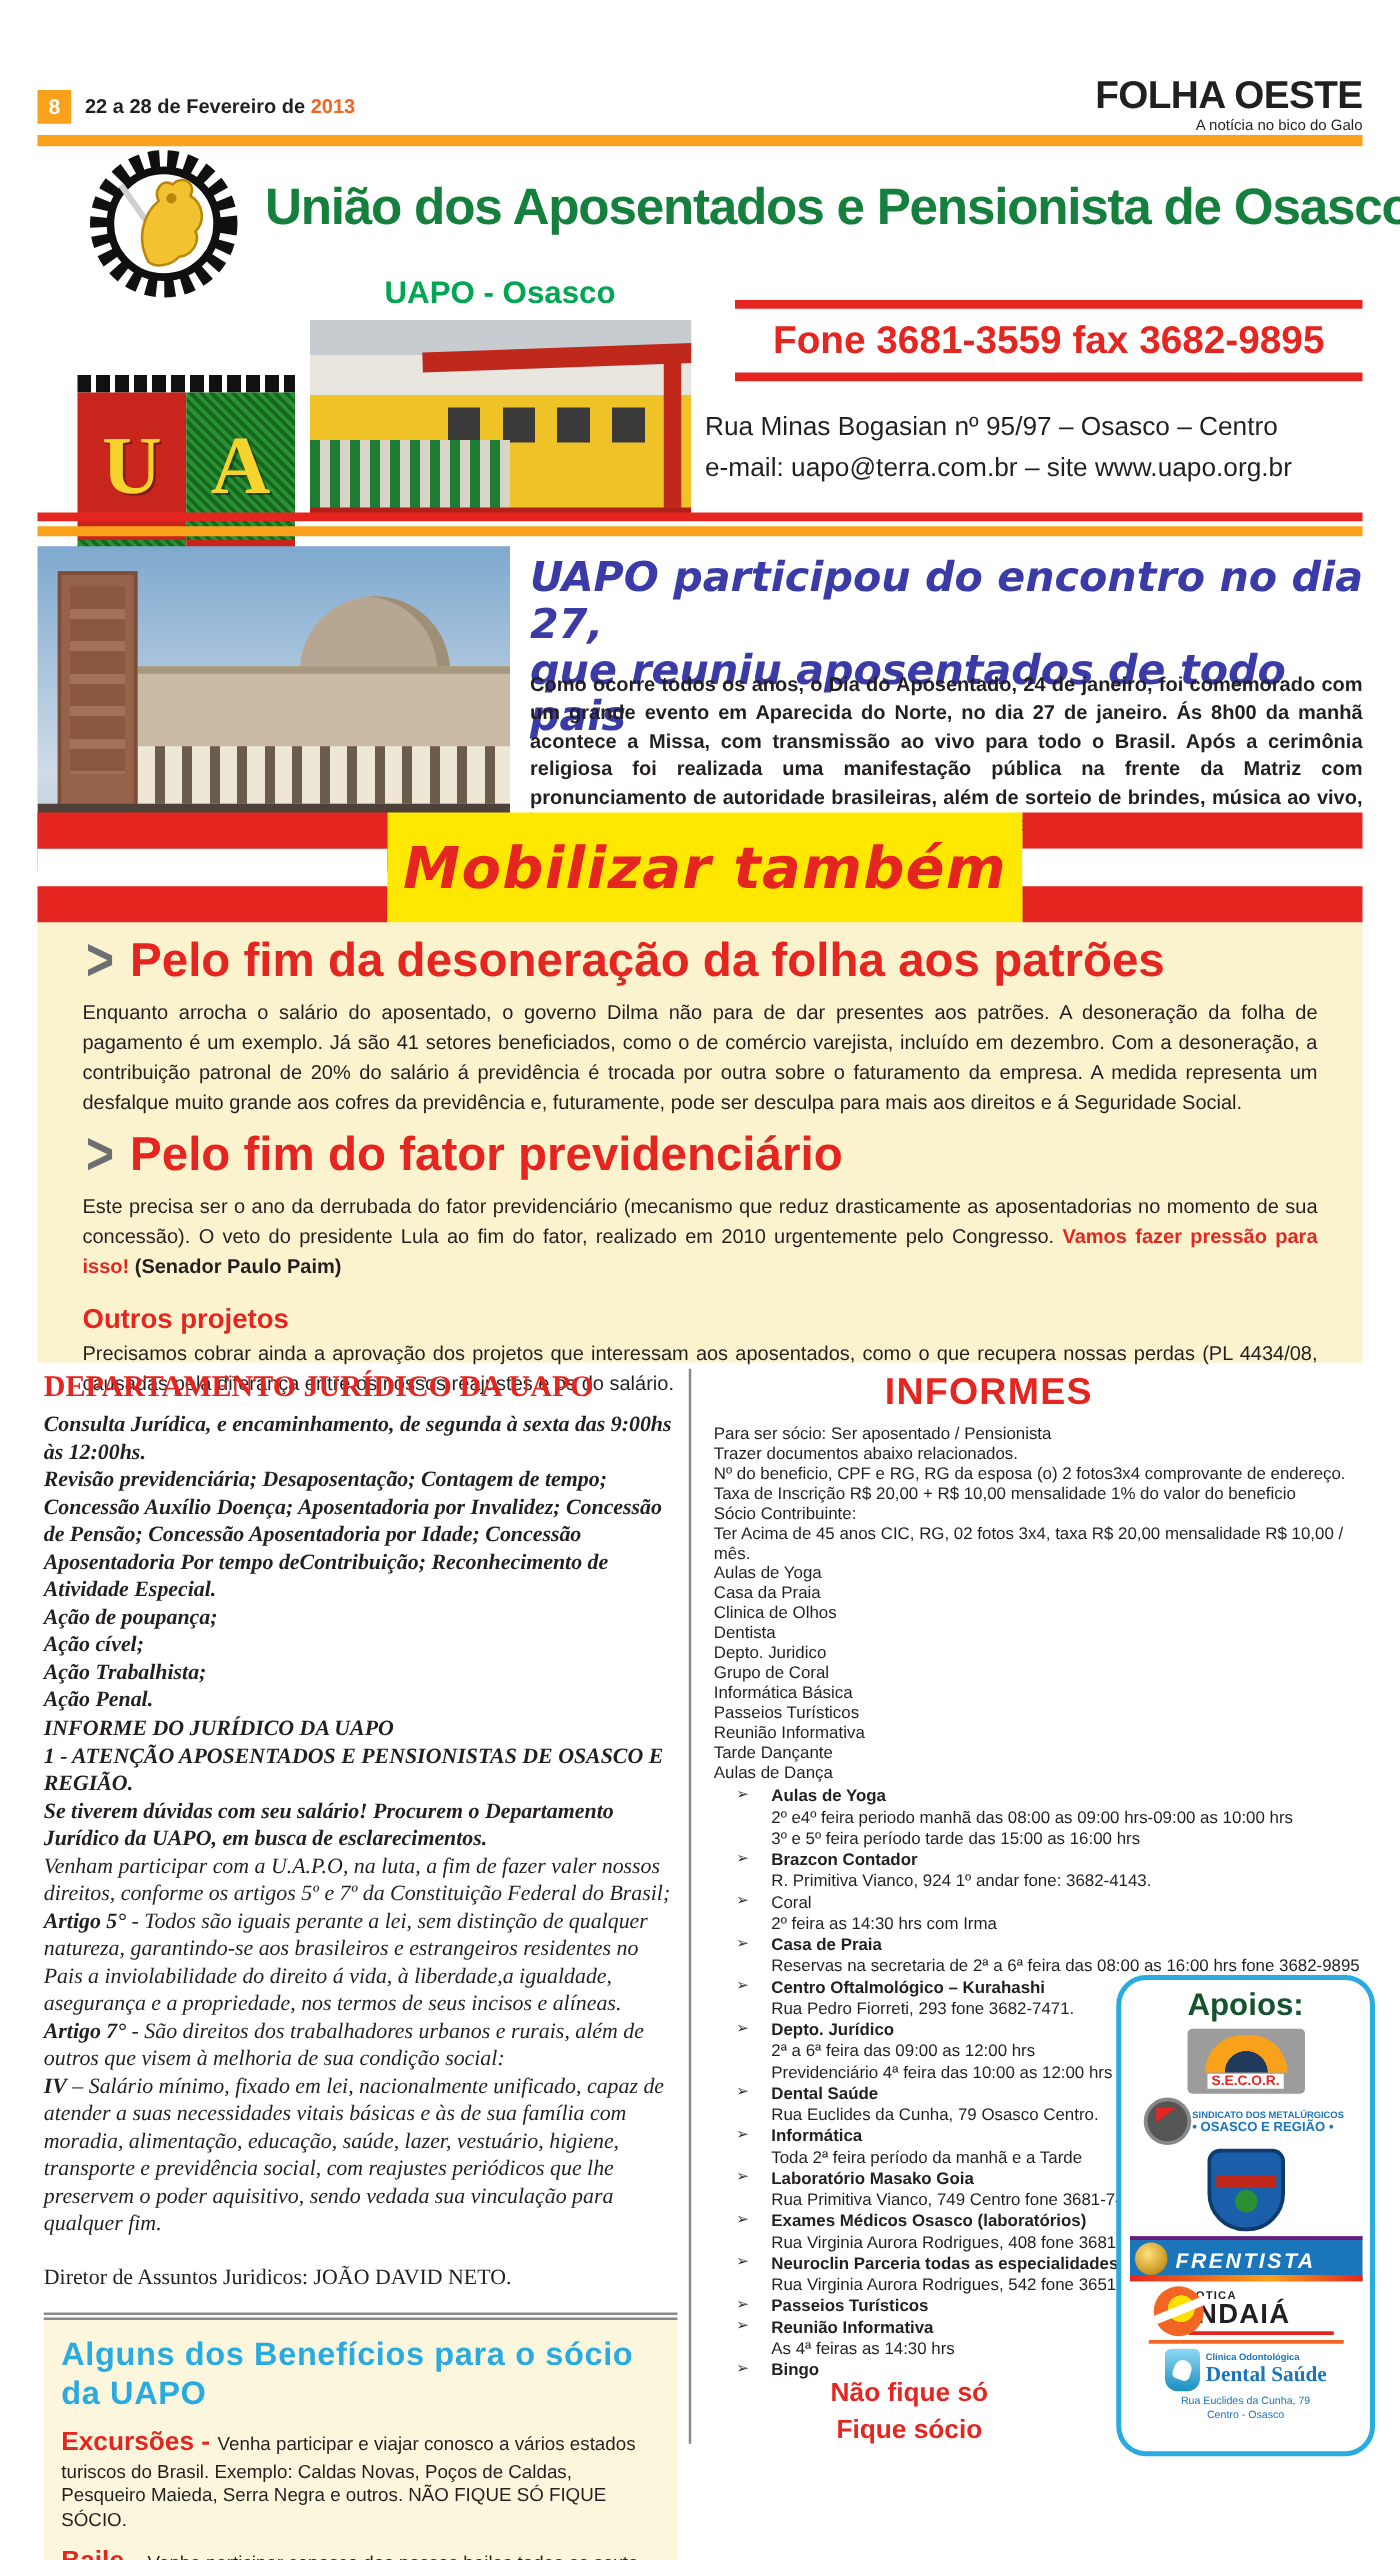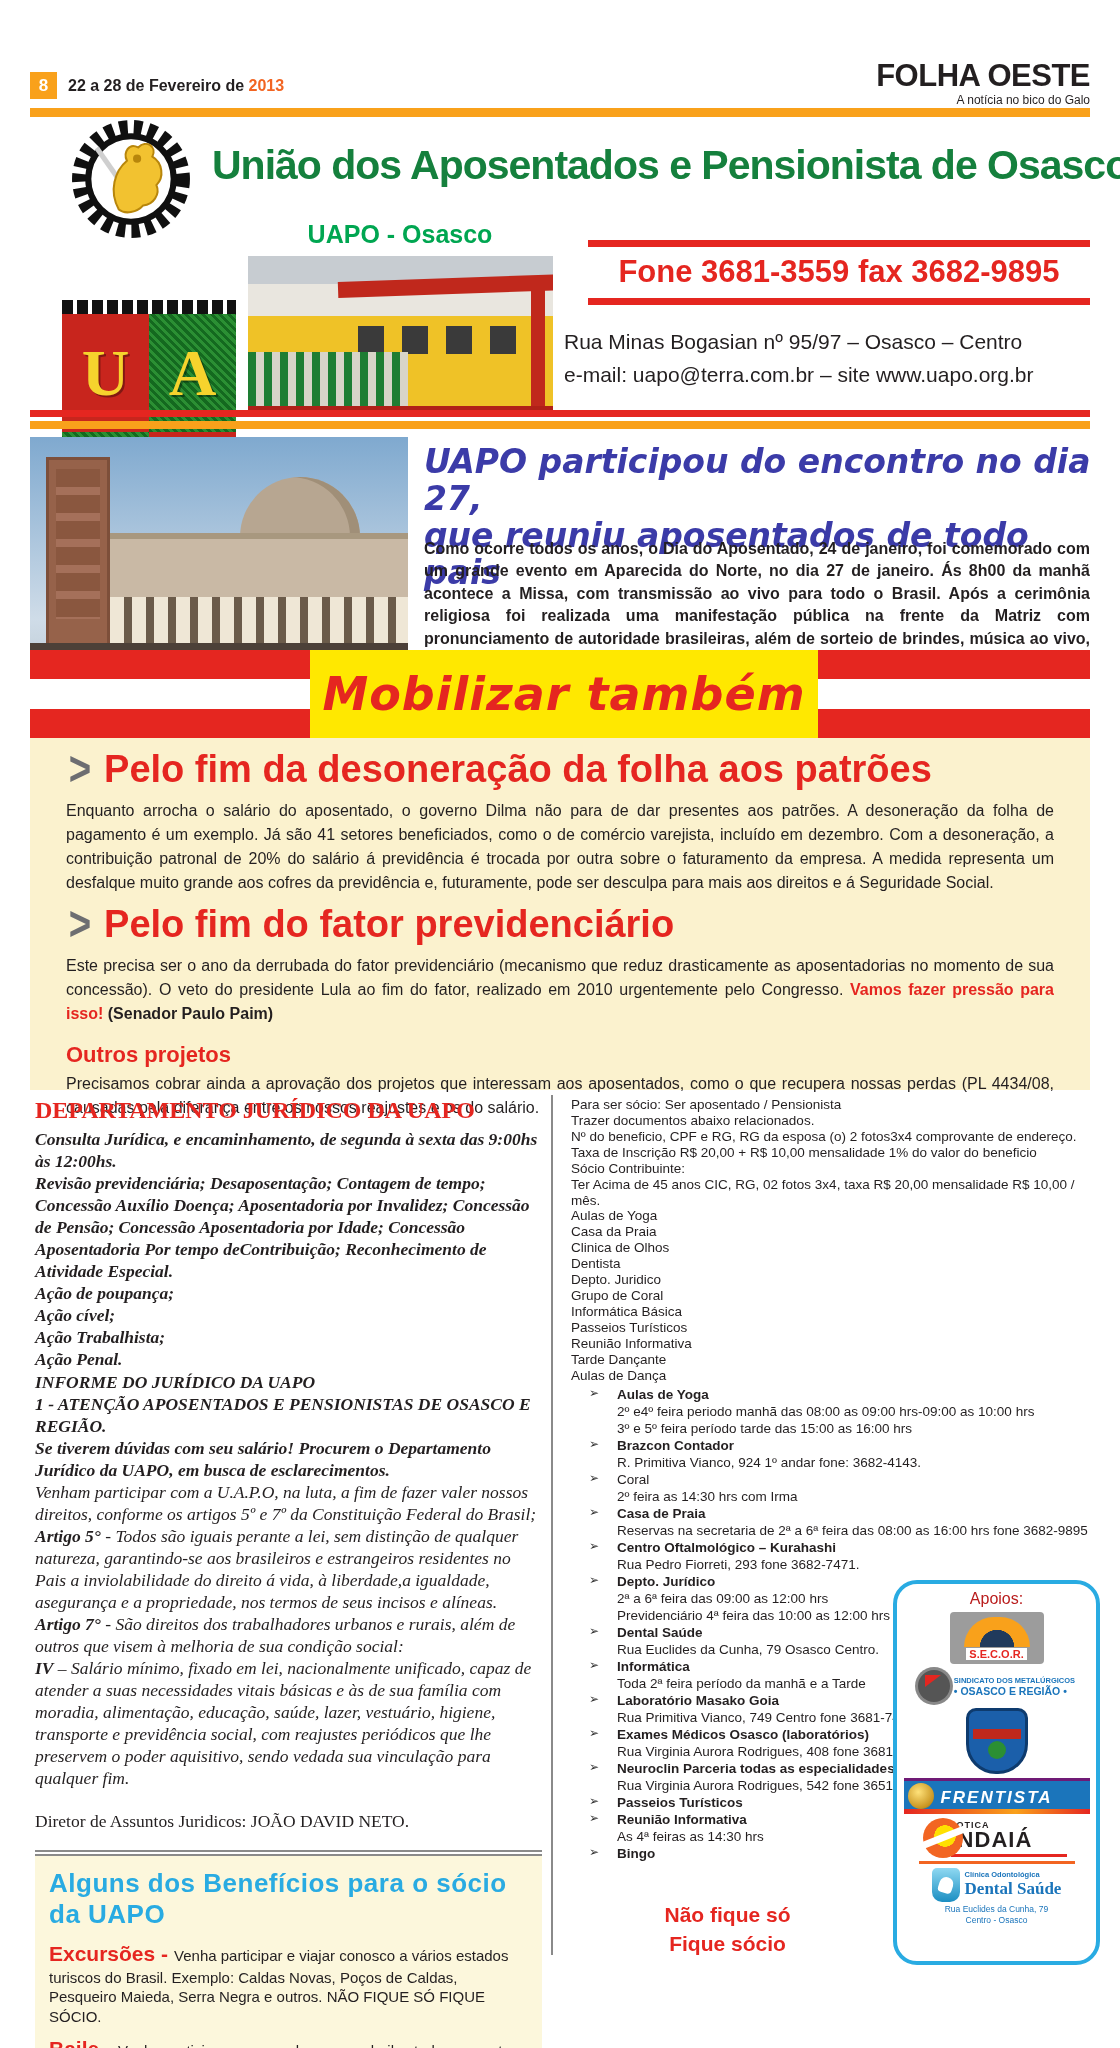--- a/index.html
+++ b/index.html
@@ -118,21 +118,21 @@
   .arrow{position:absolute;left:-28px;top:0;color:#333;font-size:12px;}
   .arrow::before{content:"\27A2";}
   .blt-d{font-size:13.5px;line-height:1.26;}
   .cta{position:absolute;left:585px;top:1900px;width:285px;text-align:center;color:#E52620;
        font-weight:bold;font-size:21px;line-height:1.4;}
 
   
   .apoios{position:absolute;left:893px;top:1580px;width:207px;height:385px;border:4px solid #29ABE2;
           border-radius:24px;background:#fff;box-sizing:border-box;display:flex;flex-direction:column;
           align-items:center;padding:6px 4px;gap:4px;overflow:hidden;}
-  .apoios-title{color:#b91c1c;font-weight:400;font-size:16px;}
+  .apoios-title{color:#14532d;font-weight:700;font-size:25px;}
   .lg-secor{width:94px;height:52px;background:#9c9c9c;border-radius:4px;position:relative;
             display:flex;flex-direction:column;align-items:center;justify-content:flex-end;padding-bottom:4px;box-sizing:border-box;}
   .secor-arc{position:absolute;top:5px;width:66px;height:30px;border-radius:33px 33px 0 0;
              background:radial-gradient(circle at 50% 100%,#203a5c 0 38%,#F9A11B 39% 75%,#E52620 76%);}
   .secor-text{position:relative;background:#fff;color:#E52620;font-weight:900;font-size:11px;padding:0 3px;}
   .lg-metal{display:flex;align-items:center;gap:4px;height:36px;}
   .metal-gear{width:32px;height:32px;border-radius:50%;background:#555;position:relative;flex:0 0 auto;
               box-shadow:0 0 0 3px #888;}
   .metal-gear::after{content:"";position:absolute;left:7px;top:5px;border-left:16px solid #E52620;
               border-bottom:12px solid transparent;}
@@ -317,20 +317,21 @@
           <p class="ben-item"><span class="ben-label">Excursões -</span><span>Venha participar e viajar conosco a vários estados turiscos do Brasil. Exemplo: Caldas Novas, Poços de Caldas, Pesqueiro Maieda, Serra Negra e outros. NÃO FIQUE SÓ FIQUE SÓCIO.</span><b></b></p>
 
           <p class="ben-item"><span class="ben-label">Baile -</span><span>Venha participar conosco dos nossos bailes todas as sexta-feiras com música ao vivo.</span><b></b></p>
 
         </div>
 
     </div>
   </div>
 
   <div class="col-right">
+    <h2 class="inf-title">INFORMES</h2>
     <div>
 
         <div class="inf-line">Para ser sócio: Ser aposentado / Pensionista</div>
 
         <div class="inf-line">Trazer documentos abaixo relacionados.</div>
 
         <div class="inf-line">Nº do beneficio, CPF e RG, RG da esposa (o) 2 fotos3x4 comprovante de endereço.</div>
 
         <div class="inf-line">Taxa de Inscrição R$ 20,00 + R$ 10,00 mensalidade 1% do valor do beneficio</div>
 

